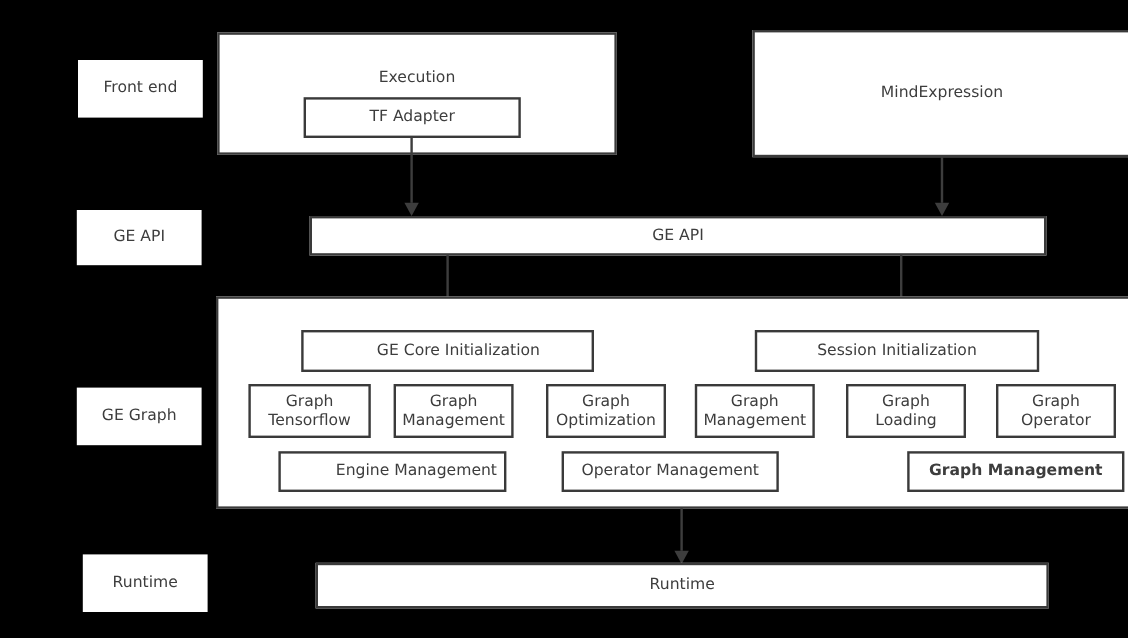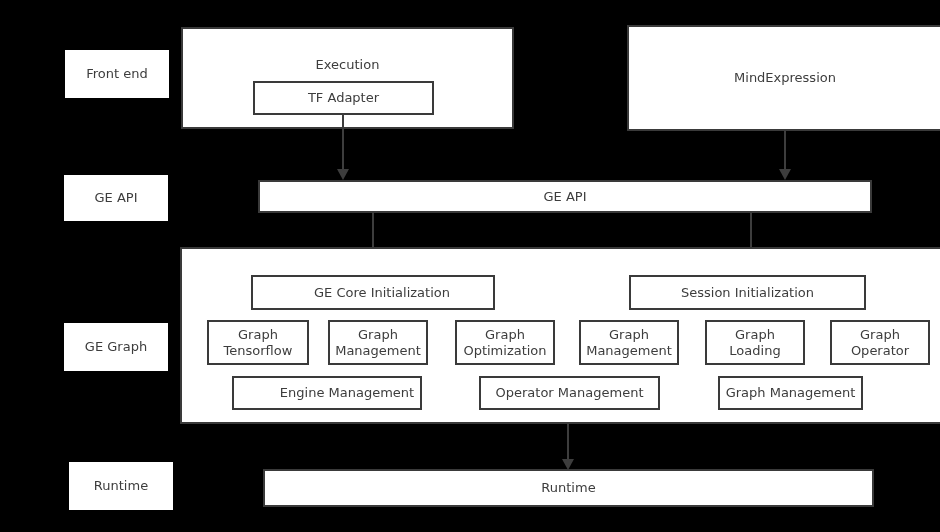--- a/index.html
+++ b/index.html
@@ -113,23 +113,23 @@
     <span>Loading</span>
   </div>
 
   <div class="node bordered" style="left:790px;top:320px;width:100px;height:45px;flex-direction:column;">
     <span>Graph</span>
     <span>Operator</span>
   </div>
 
   <div class="node bordered" style="left:192px;top:376px;width:190px;height:34px;padding-left:40px;">Engine Management</div>
 
-  <div class="node bordered" style="left:439px;top:376px;width:181px;height:34px;">Operator Management</div>
+  <div class="node bordered" style="left:428px;top:376px;width:181px;height:34px;">Operator Management</div>
 
-  <div class="node bordered" style="left:678px;top:376px;width:145px;height:34px;">Graph Management</div>
+  <div class="node bordered" style="left:716px;top:376px;width:181px;height:34px;font-weight:bold;">Graph Management</div>
 
   <div class="arrow" style="left:520px;top:423px;width:16px;height:48px;">
     <div class="stem" style="height:36px;"></div>
     <div class="head" style="top:36px;"></div>
   </div>
 
   <div class="node bordered" style="left:223px;top:469px;width:611px;height:38px;">Runtime</div>
 
 </div>
 

